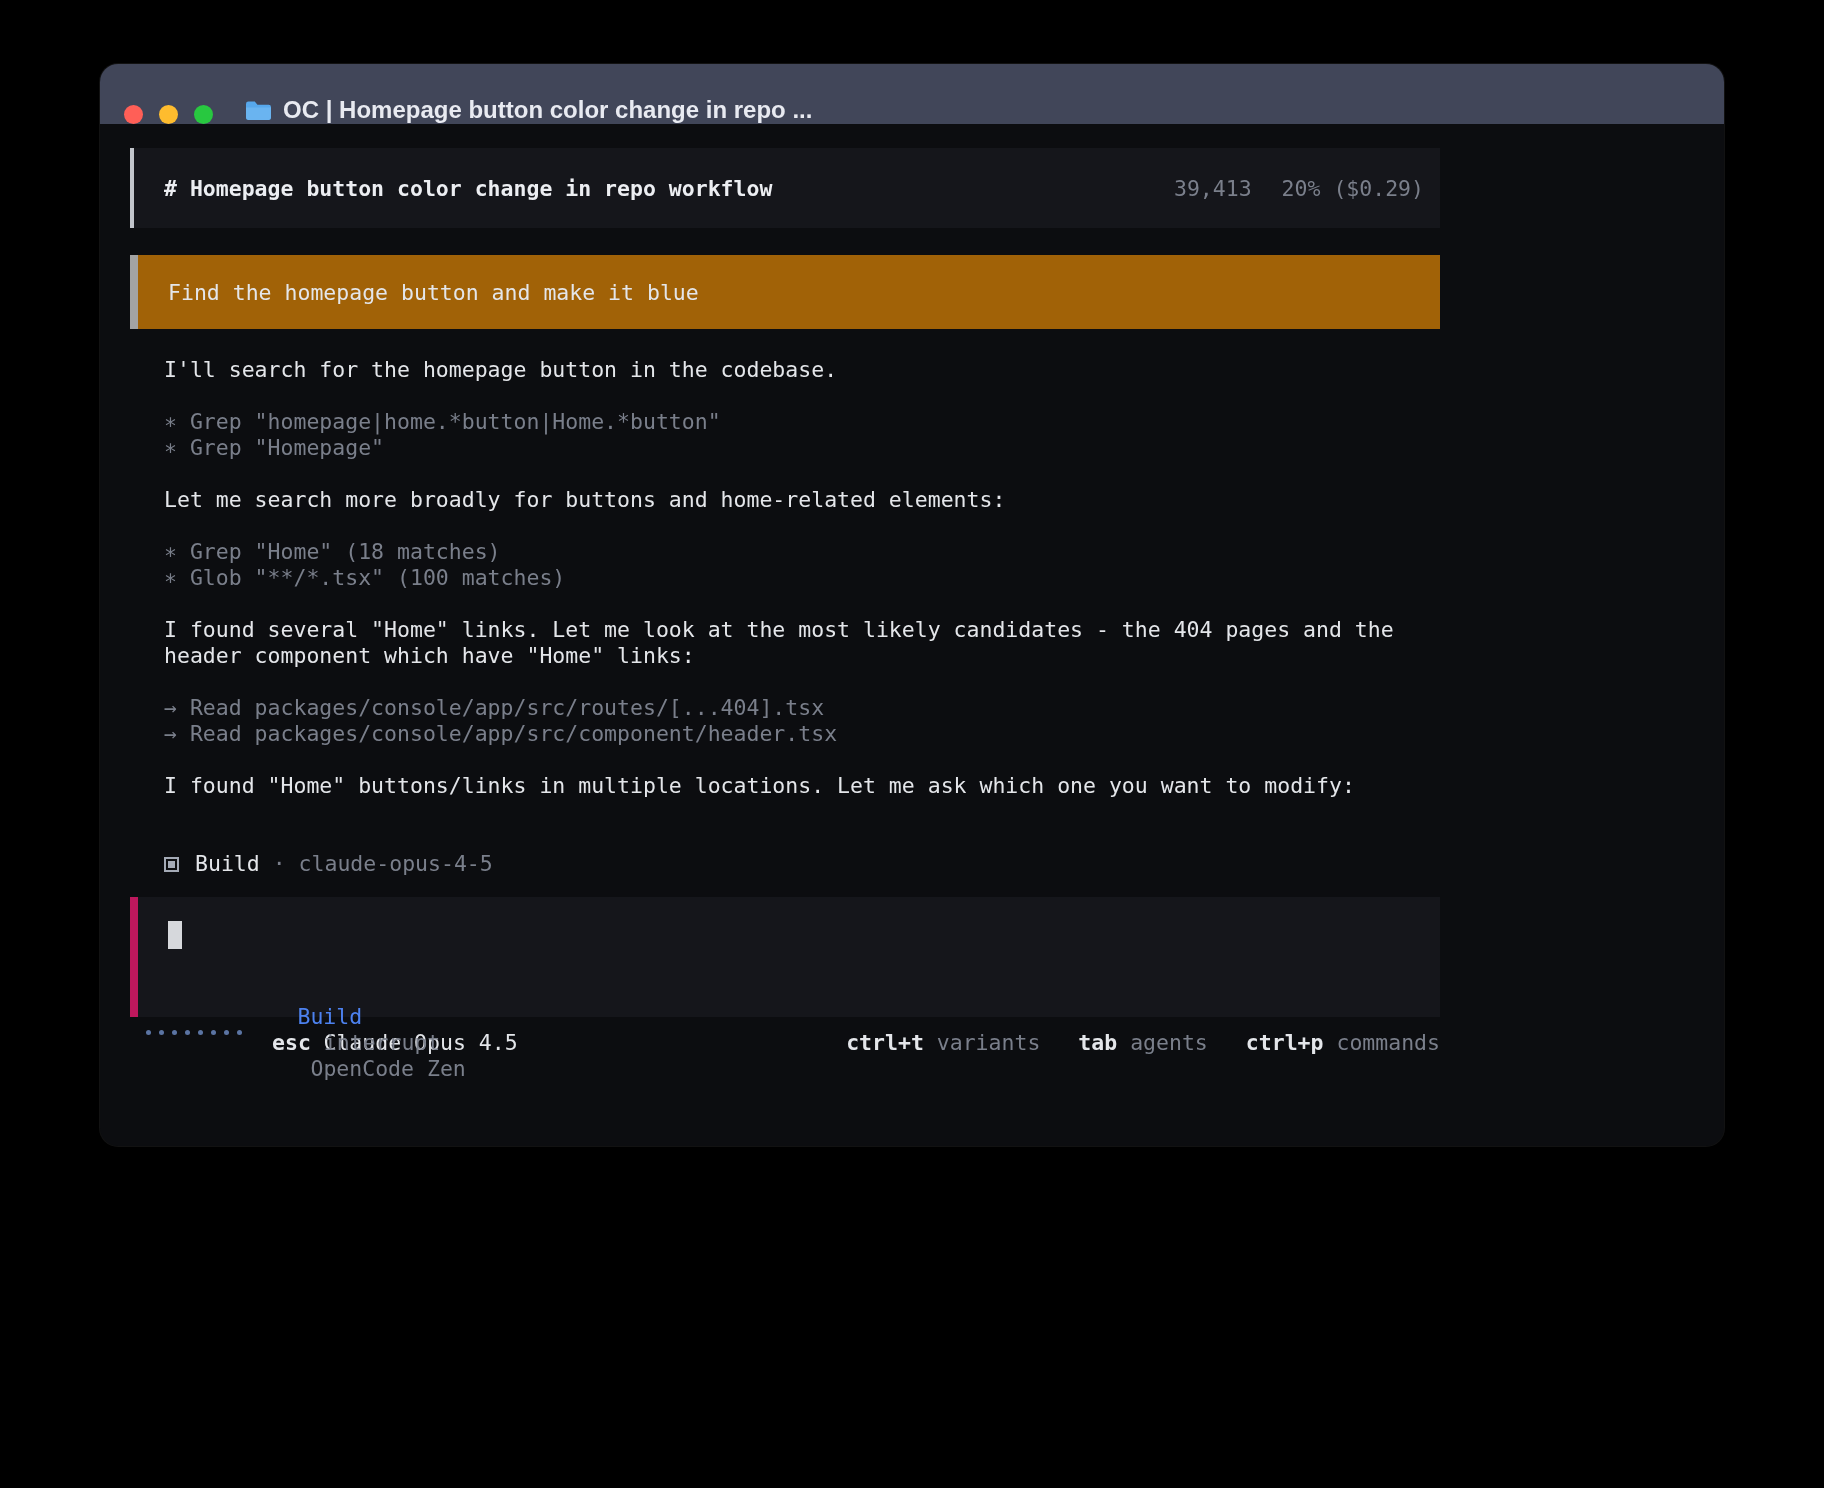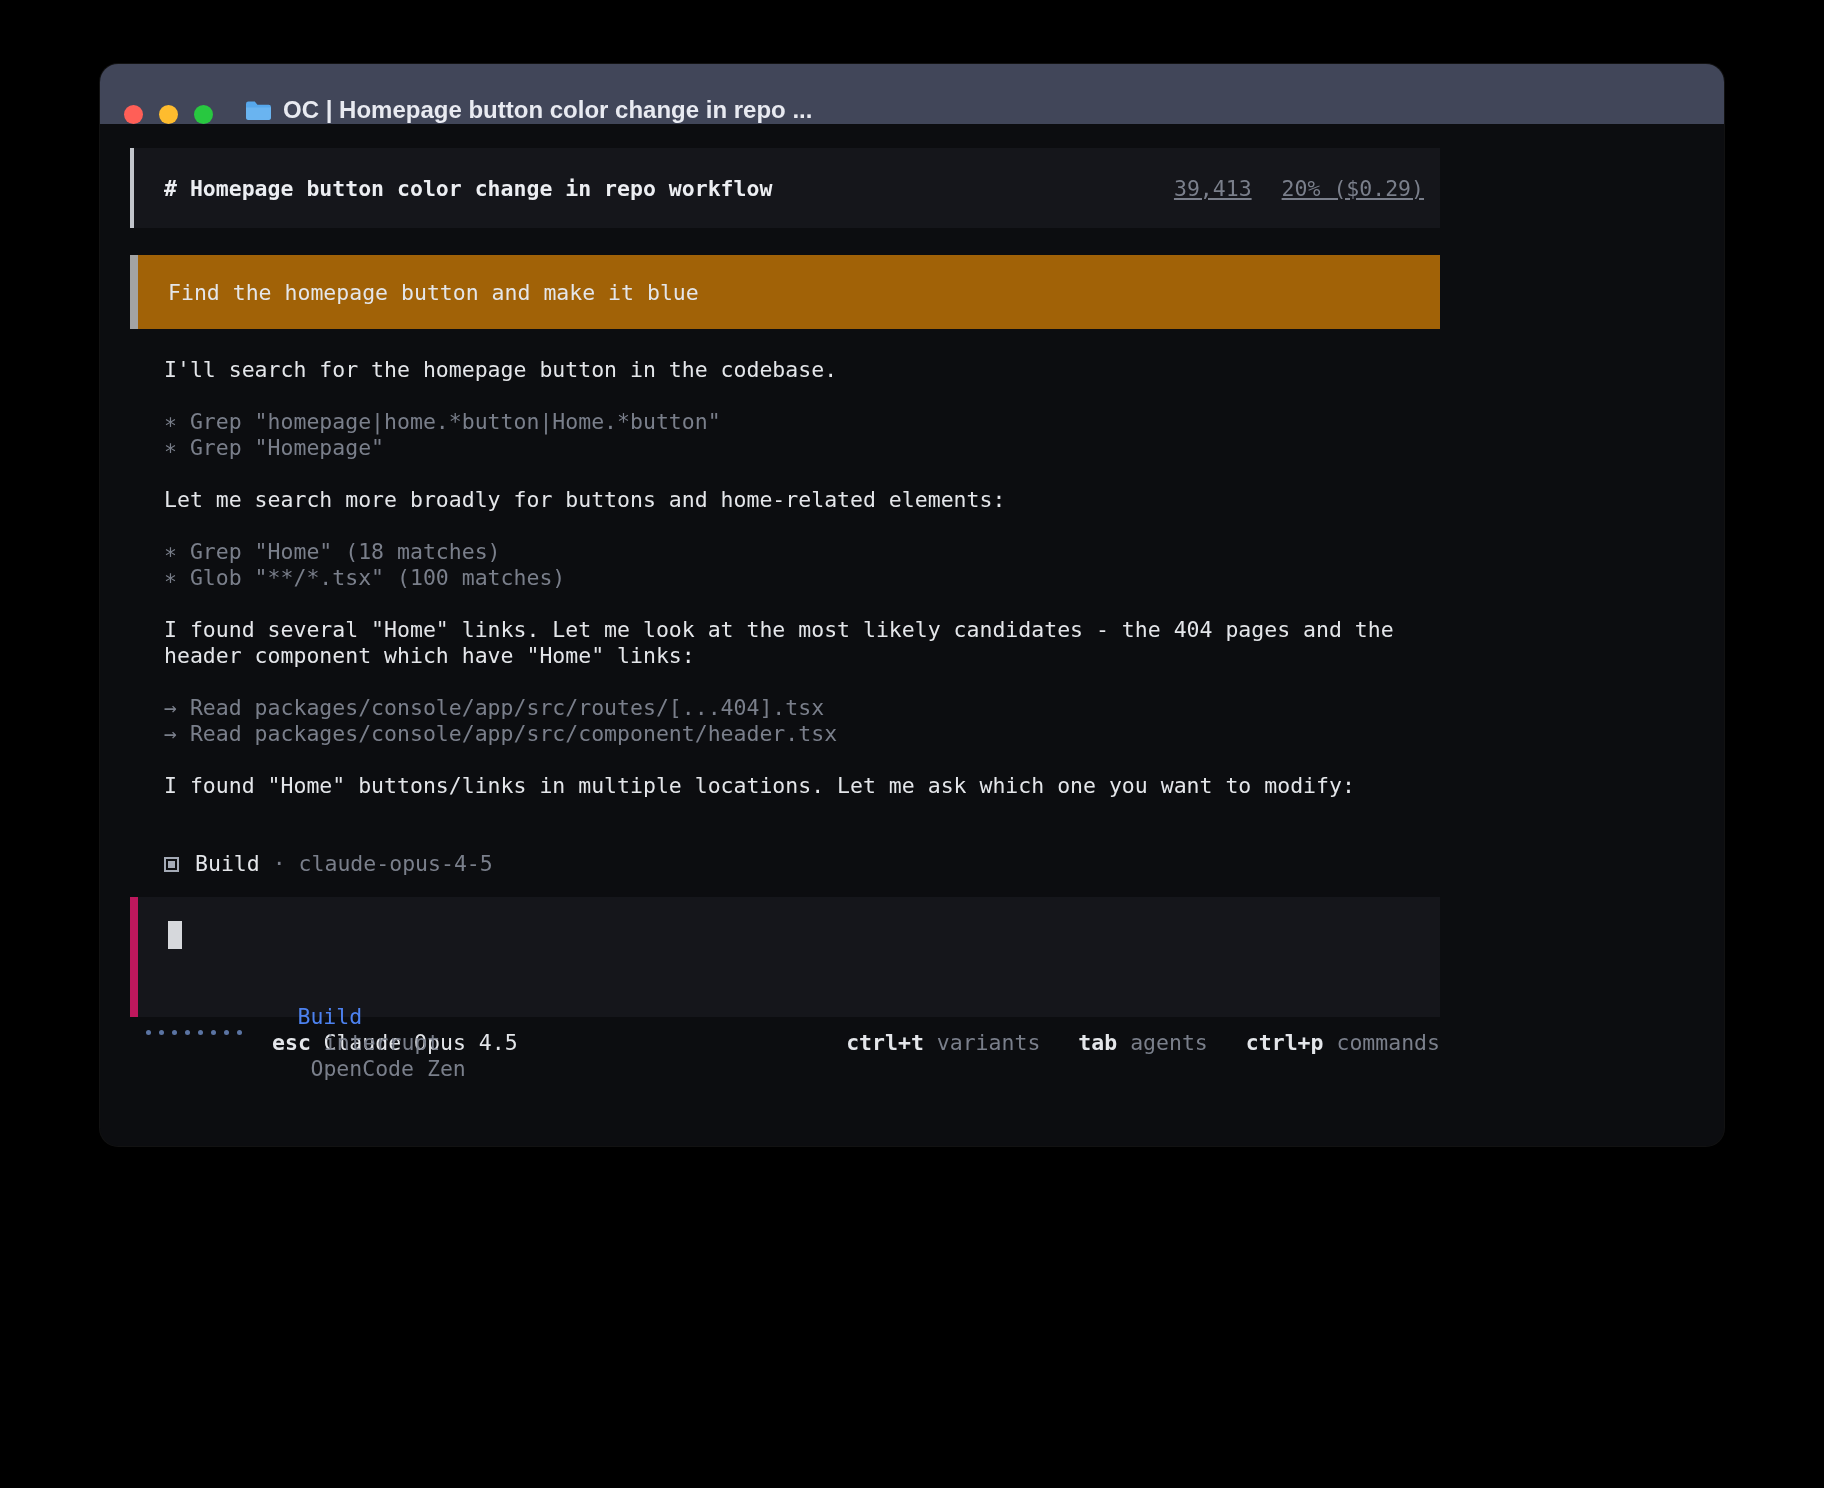--- a/index.html
+++ b/index.html
@@ -29,21 +29,21 @@
   }
   .folder-svg { display:block; }
   
   .content { padding:24px 16px 0 30px; font-size:21.5px; color:#e4e6ea; }
   .panel-w { width:1310px; }
   .header-box {
     height:80px; background:#15161b; border-left:4px solid #c2c5cc;
     display:flex; align-items:center; padding:0 16px 0 30px;
   }
   .header-title { font-weight:bold; color:#eceef2; white-space:pre; }
-  .header-stats { margin-left:auto; display:flex; gap:30px; color:#7a7f8b; white-space:pre;text-decoration:underline; }
+  .header-stats { margin-left:auto; display:flex; gap:30px; color:#7a7f8b; white-space:pre; }
   .user-box {
     margin-top:27px; height:74px; background:#a16207; border-left:8px solid #a3a3a3;
     display:flex; align-items:center; padding:0 30px; color:#e4e6ea;
   }
   
   .transcript { margin-top:28px; padding-left:34px; width:1310px; }
   .line { min-height:26px; line-height:26px; white-space:pre-wrap; word-break:break-word; }
   .line.dim { color:#7a7f8b; }
   .line.text { color:#e4e6ea; }
   .line.agent { display:flex; align-items:center; }

